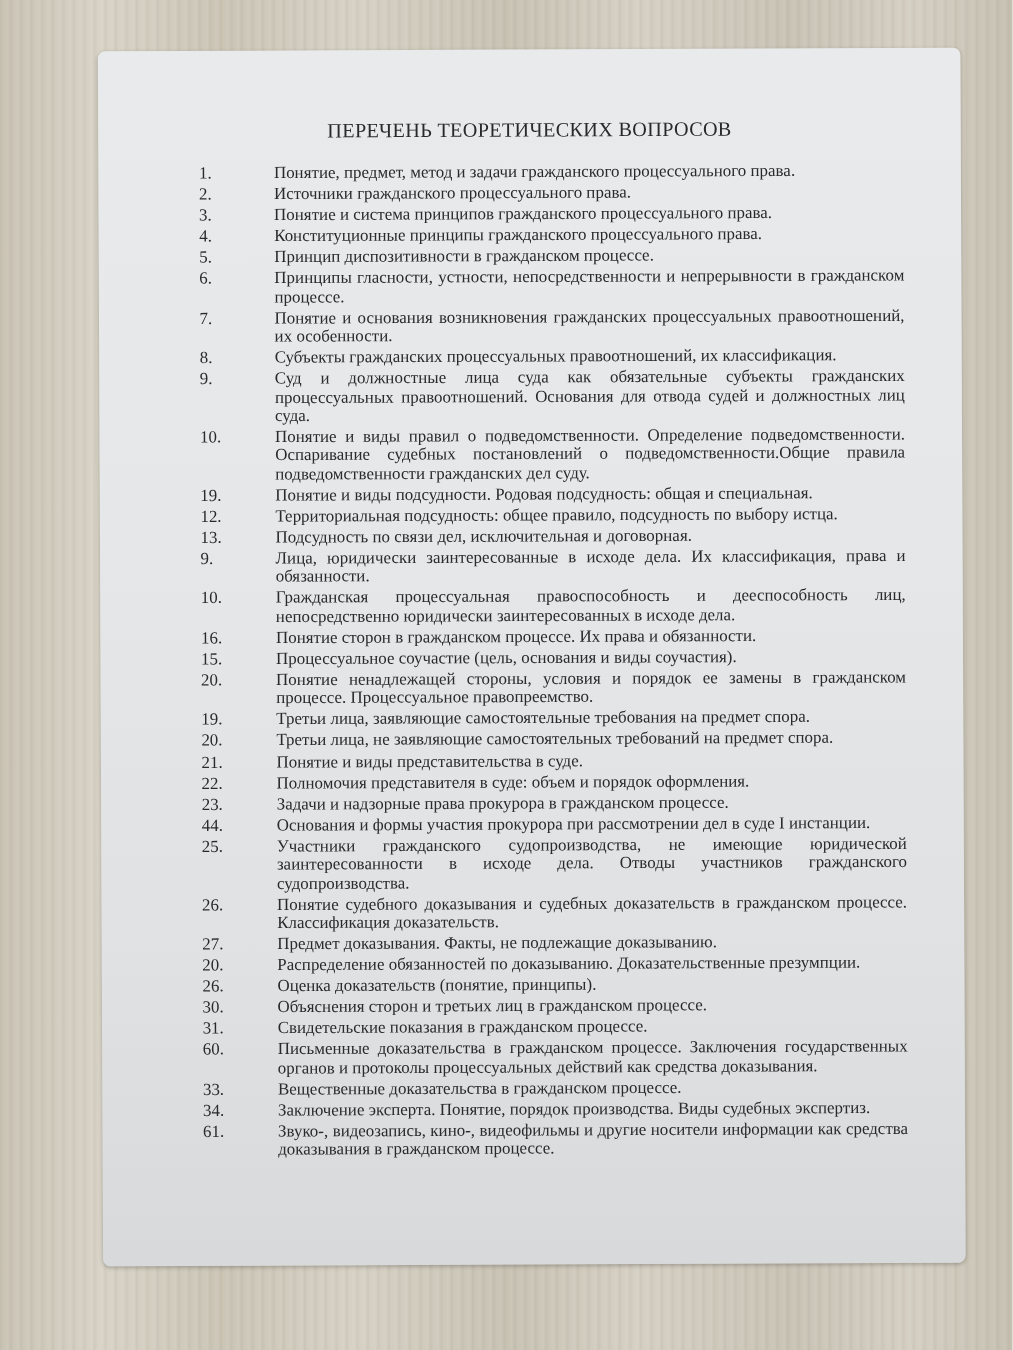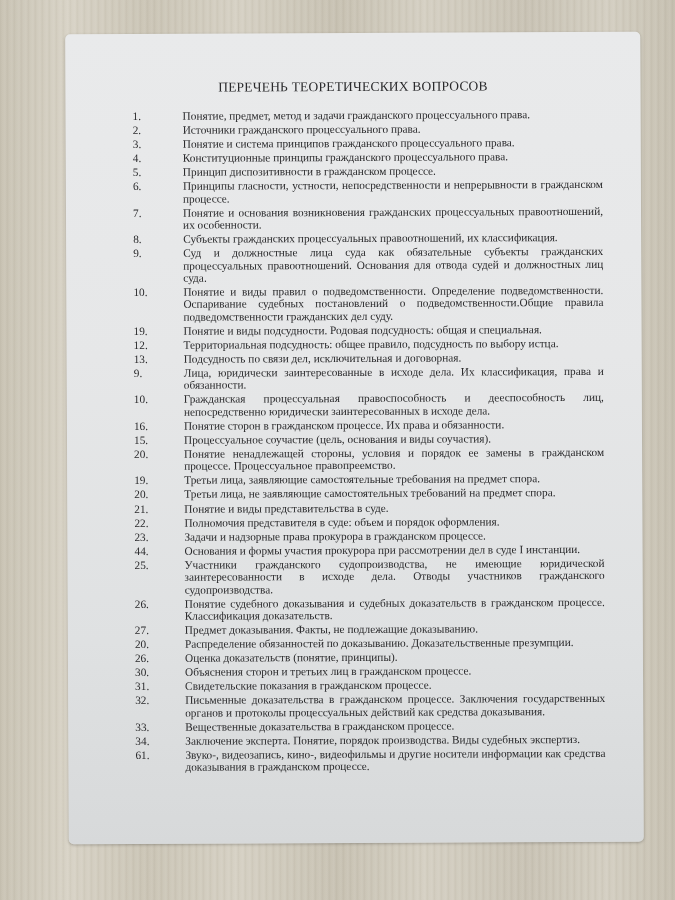--- a/index.html
+++ b/index.html
@@ -155,21 +155,21 @@
       </div>
       <div class="item">
         <span class="num">30.</span>
         <span class="txt">Объяснения сторон и третьих лиц в гражданском процессе.</span>
       </div>
       <div class="item">
         <span class="num">31.</span>
         <span class="txt">Свидетельские показания в гражданском процессе.</span>
       </div>
       <div class="item">
-        <span class="num">32.</span>
+        <span class="num">60.</span>
         <span class="txt">Письменные доказательства в гражданском процессе. Заключения государственных органов и протоколы процессуальных действий как средства доказывания.</span>
       </div>
       <div class="item">
         <span class="num">33.</span>
         <span class="txt">Вещественные доказательства в гражданском процессе.</span>
       </div>
       <div class="item">
         <span class="num">34.</span>
         <span class="txt">Заключение эксперта. Понятие, порядок производства. Виды судебных экспертиз.</span>
       </div>

